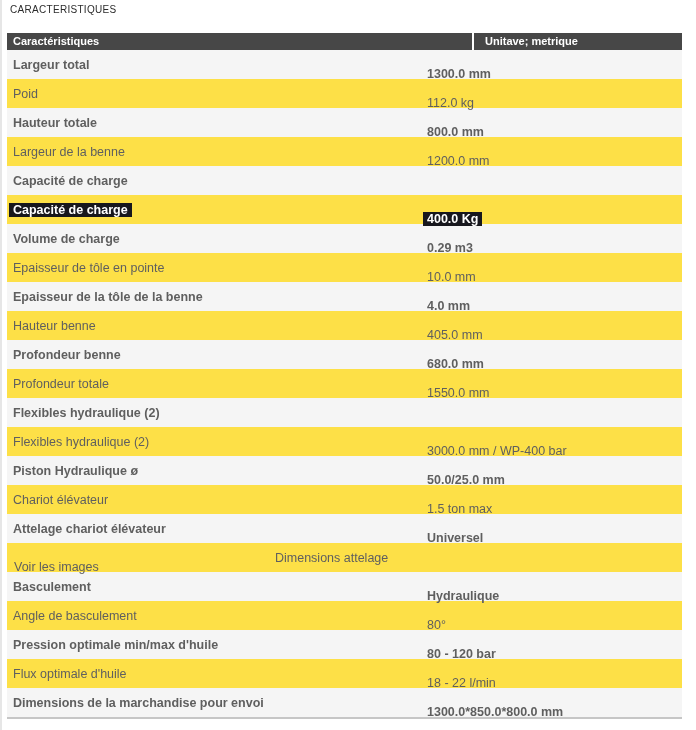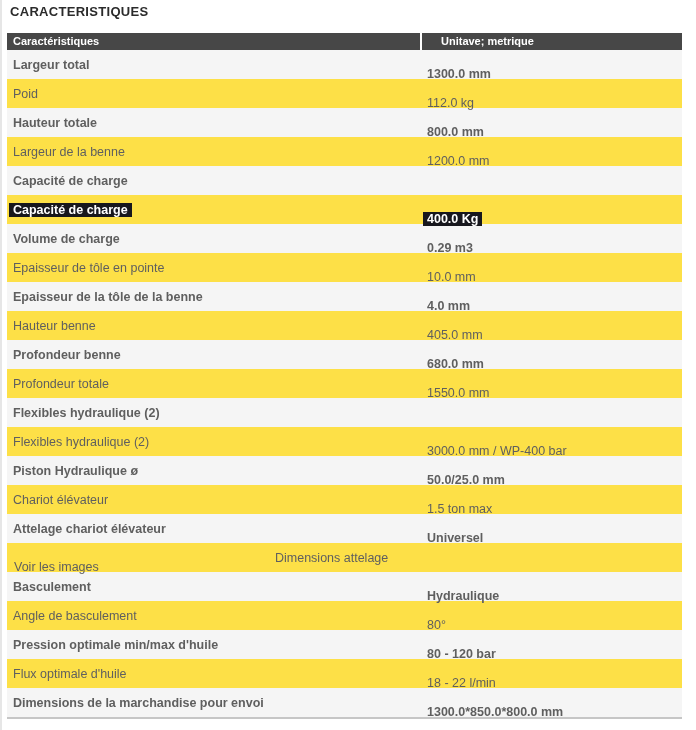--- a/index.html
+++ b/index.html
@@ -11,33 +11,33 @@
   body{
     width:696px;height:730px;background:#ffffff;position:relative;overflow:hidden;
     font-family:"Liberation Sans", sans-serif;
   }
   .left-edge{
     position:absolute;left:0;top:0;width:2px;height:730px;
     background:var(--page-edge);
   }
   .title{
     position:absolute;left:10px;top:4px;margin:0;
-    font-size:13px;font-weight:700;letter-spacing:.3px;color:var(--title-text);text-align:right;
+    font-size:10px;font-weight:400;letter-spacing:.3px;color:var(--title-text);text-align:right;
   }
   .spec-table{
     position:absolute;left:7px;top:33px;width:675px;
     border-bottom:2px solid var(--table-bottom-border);
   }
   .thead{display:flex;height:17px;background:var(--header-bg);}
   .th{
     box-sizing:border-box;color:var(--header-text);
     font-size:11px;font-weight:700;line-height:17px;white-space:nowrap;
   }
-  .th-label{width:413px;padding-left:6px;}
-  .th-value{flex:1;padding-left:19px;border-left:2px solid #ffffff;}
+  .th-label{width:465px;padding-left:6px;}
+  .th-value{flex:1;padding-left:11px;border-left:2px solid #ffffff;}
   .tr{
     display:flex;height:29px;align-items:center;background:#fde047;
     font-size:12.5px;color:var(--row-text);
   }
   .tr.alt{background:var(--row-alt-bg);font-weight:bold;}
   .td{box-sizing:border-box;white-space:nowrap;overflow:hidden;}
   .td-label{width:413px;padding-left:6px;}
   .td-value{flex:1;padding-left:7px;margin-top:18px;}
   .tr.hl .cell-text{
     background:var(--highlight-bg);color:var(--highlight-text);

